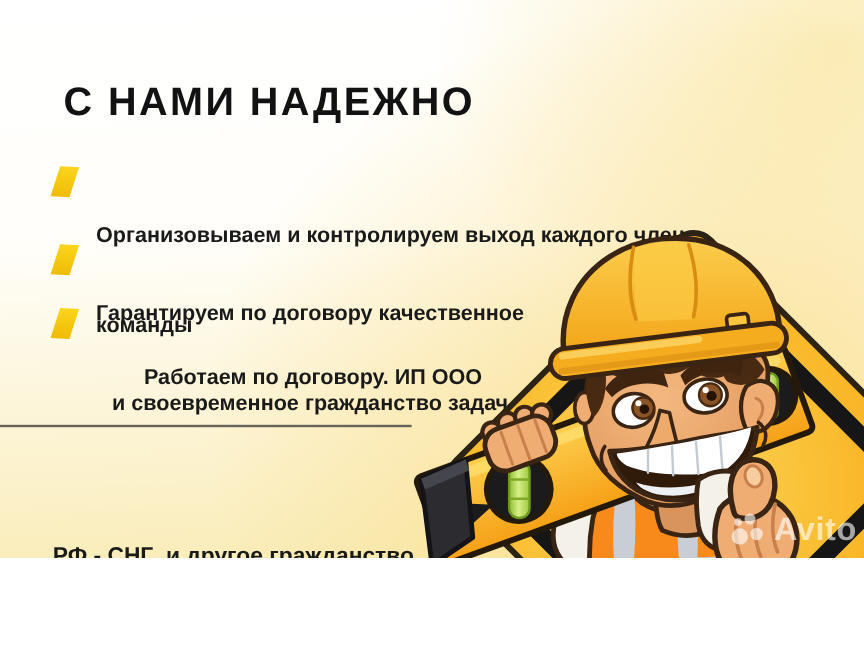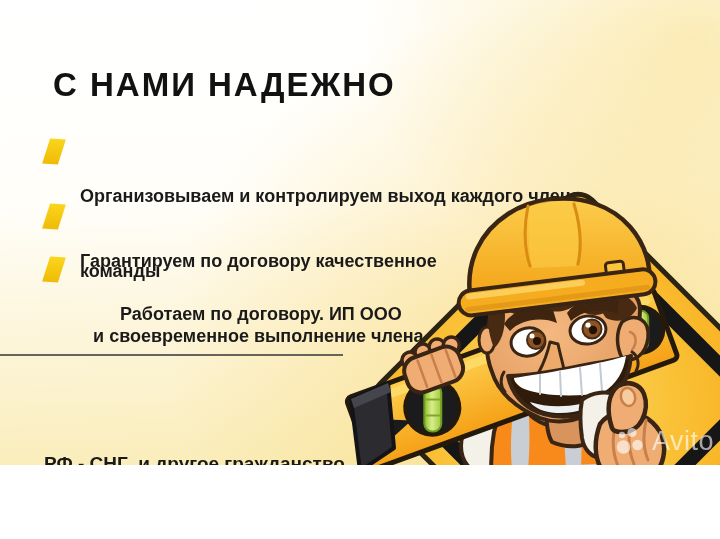--- a/index.html
+++ b/index.html
@@ -21,21 +21,21 @@
     background:linear-gradient(180deg,#FBD51C,#EFBB06);
     transform:skewX(-15deg) rotate(3deg);
   }
   .bullet .btext{font-size:18px;font-weight:600;line-height:25px;color:#1a1a1a;white-space:pre-wrap;}
   .b1{top:134px;} .b2{top:199px;text-align:center;} .b3{top:252px;gap:40px;}
   .divider{position:absolute;left:0;top:354px;width:343px;height:2px;background:#66635a;}
   .footer{position:absolute;left:44px;top:404px;font-size:19px;font-weight:600;line-height:24px;color:#1a1a1a;white-space:pre-wrap;}
   .illu{position:absolute;left:0;top:0;z-index:2;}
   .watermark{
     position:absolute;right:6px;bottom:8px;z-index:5;display:flex;align-items:center;
-    color:rgba(255,255,255,0.62);font-size:27px;font-weight:400;letter-spacing:.5px;
+    color:rgba(255,255,255,0.62);font-size:27px;font-weight:700;letter-spacing:.5px;
   }
   .watermark svg{margin-right:3px;}
 </style>
 </head>
 <body>
 
 <div class="canvas">
 
   <svg class="illu" width="720" height="539" viewBox="0 0 720 539">
     <defs>
@@ -193,21 +193,21 @@
     <div class="marker"></div>
     <div class="btext">
       <div>Организовываем и контролируем выход каждого члена</div>
       <div>команды</div>
     </div>
   </div>
   <div class="bullet b2">
     <div class="marker"></div>
     <div class="btext">
       <div>Гарантируем по договору качественное</div>
-      <div>и своевременное выполнение члена</div>
+      <div>и своевременное гражданство задач</div>
     </div>
   </div>
   <div class="bullet b3">
     <div class="marker"></div>
     <div class="btext">
       <div>Работаем по договору. ИП ООО</div>
     </div>
   </div>
 
   <div class="divider"></div>

